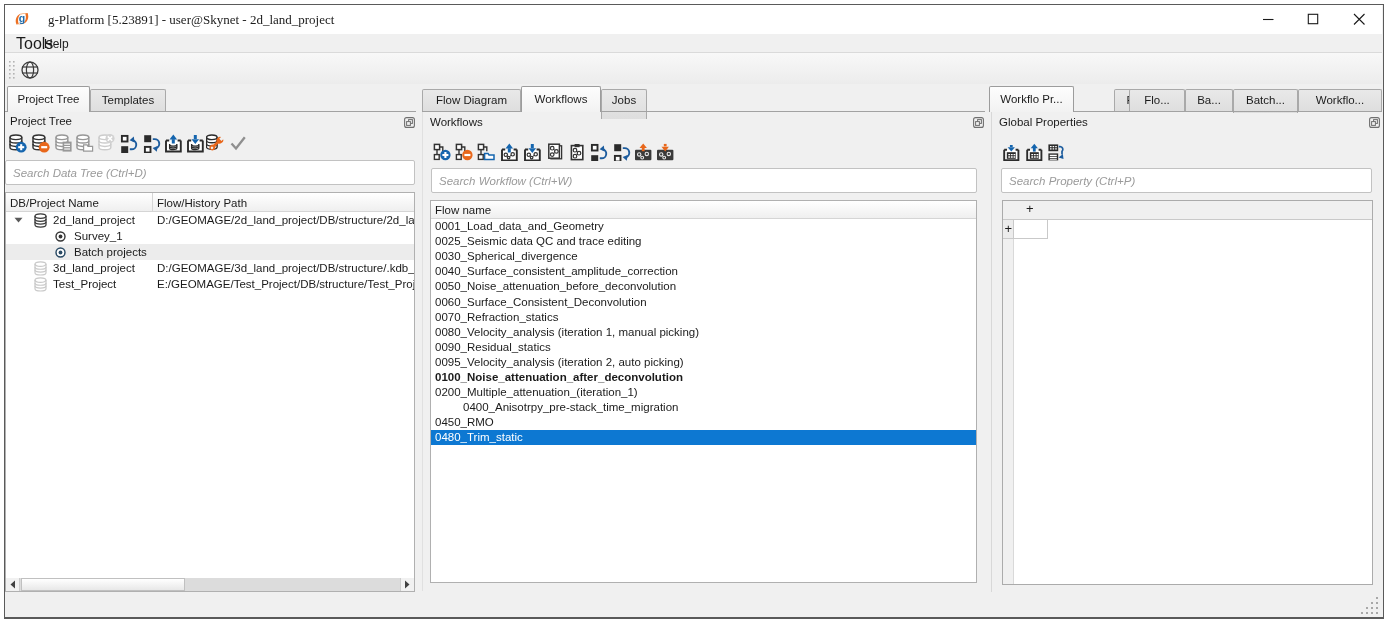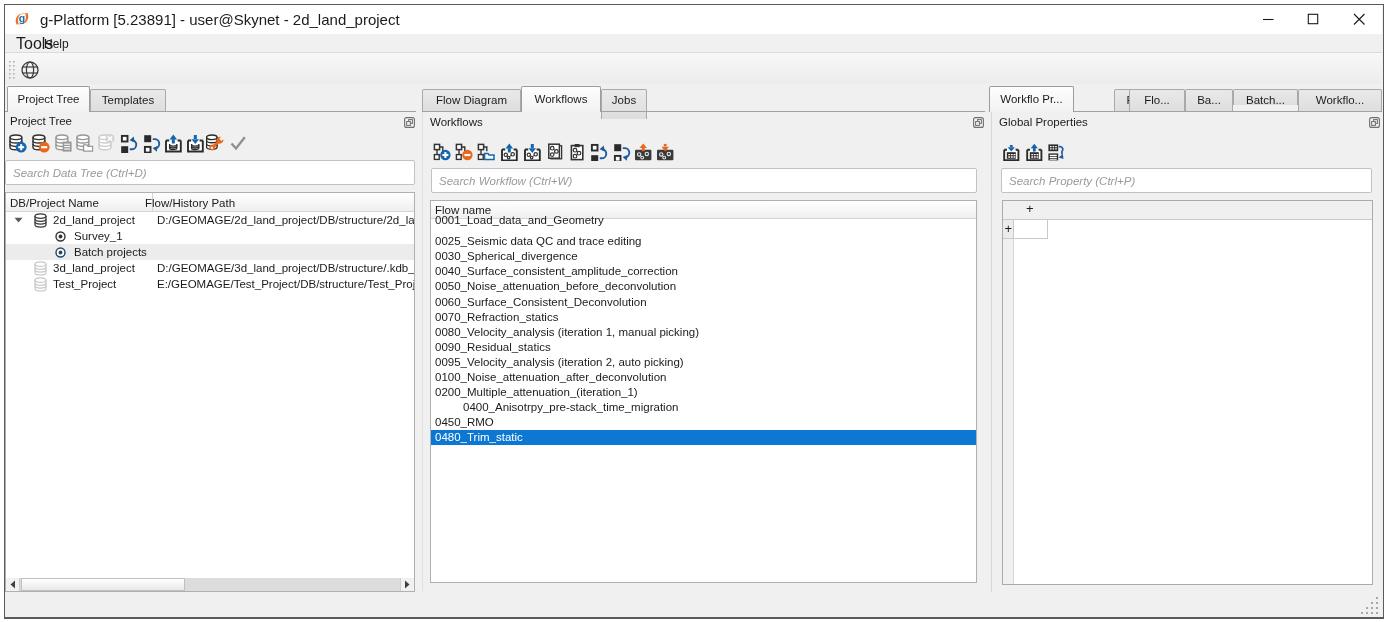--- a/index.html
+++ b/index.html
@@ -21,21 +21,21 @@
 <body>
 <div class="abs" style="left:4px;top:4px;width:1378px;height:612px;border:1px solid #5a5a5a;background:#f0f0f0;border-bottom-width:2px;"></div>
 <div class="abs" style="left:5px;top:5px;width:1377px;height:29px;background:#ffffff;"></div>
 <svg class="abs" style="left:13px;top:11px" width="18" height="15" viewBox="0 0 18 15">
 <path d="M3.4 13.6 C1.7 9.0 3.2 4.4 8.2 2.6 C5.2 5.0 4.3 9.2 5.8 13.0 Z" fill="#ed7023"></path>
 <path d="M7.0 3.1 C9.6 1.7 12.8 1.8 15.5 3.0 C12.4 2.5 9.8 2.7 7.8 3.8 Z" fill="#f6b687"></path>
 <path d="M14.6 1.9 C16.3 6.5 14.8 11.1 9.8 12.9 C12.8 10.5 13.7 6.3 12.2 2.5 Z" fill="#ed7023"></path>
 <path d="M11.0 12.4 C8.4 13.8 5.2 13.7 2.5 12.5 C5.6 13.0 8.2 12.8 10.2 11.7 Z" fill="#f6b687"></path>
 <text x="9" y="11.2" font-size="10.5" font-weight="bold" fill="#1f6cab" text-anchor="middle" font-family="Liberation Sans, sans-serif">g</text>
 </svg>
-<div class="txt" style="left:40px;top:13px;font-size:15px;">g-Platform [5.23891] - user@Skynet - 2d_land_project</div>
+<div class="txt" style="left:48px;top:13px;font-size:13px;font-family:Liberation Serif, serif;">g-Platform [5.23891] - user@Skynet - 2d_land_project</div>
 <svg class="abs" style="left:1258px;top:9px" width="110" height="20" viewBox="0 0 110 20">
 <line x1="5" y1="10.5" x2="15.5" y2="10.5" stroke="#1a1a1a" stroke-width="1.1"></line>
 <rect x="50.3" y="5.3" width="9.4" height="9.4" fill="none" stroke="#1a1a1a" stroke-width="1.1"></rect>
 <path d="M96 5 L106.5 15.5 M106.5 5 L96 15.5" stroke="#1a1a1a" stroke-width="1.1"></path>
 </svg>
 <div class="abs" style="left:5px;top:34px;width:1377px;height:19px;background:#f0f0f0;border-bottom:1px solid #dadada;box-sizing:border-box;"></div>
 <div class="txt" style="left:16px;top:37px;font-size:16px;">Tools</div>
 <div class="txt" style="left:44px;top:37px;font-size:12px;">Help</div>
 <div class="abs" style="left:5px;top:53px;width:1377px;height:31px;background:linear-gradient(#f8f8f8,#ececec);"></div>
 <svg class="abs" style="left:8px;top:60px" width="8" height="20" viewBox="0 0 8 20">
@@ -161,21 +161,21 @@
 <svg class="abs" style="left:228.5px;top:134.0px" width="19" height="19" viewBox="0 0 19 19">
     <path d="M2.5 9.5 L7 14.5 L15.8 3.2" fill="none" stroke="#8f8f8f" stroke-width="2.3"></path>
   </svg>
 <div class="search" style="left:5px;top:160px;width:410px;height:25px;">
     <span>Search Data Tree (Ctrl+D)</span>
   </div>
 <div class="abs" style="left:5px;top:192px;width:410px;height:400px;border:1px solid #b0b0b0;background:#fff;box-sizing:border-box;"></div>
 <div class="abs" style="left:6px;top:193px;width:408px;height:19px;background:linear-gradient(#ffffff,#efefef);border-bottom:1px solid #d5d5d5;box-sizing:border-box;"></div>
 <div class="abs" style="left:152px;top:193px;width:1px;height:18px;background:#d5d5d5;"></div>
 <div class="txt" style="left:10px;top:196px;">DB/Project Name</div>
-<div class="txt" style="left:145px;top:196px;">Flow/History Path</div>
+<div class="txt" style="left:157px;top:196px;">Flow/History Path</div>
 <div class="abs" style="left:6px;top:244px;width:408px;height:16px;background:#ececec;"></div>
 <svg class="abs" style="left:14px;top:217px" width="9" height="6" viewBox="0 0 9 6">
     <path d="M0.5 0.8 L8.5 0.8 L4.5 5.5 Z" fill="#5a5a5a"></path>
   </svg>
 <svg class="abs" style="left:34px;top:212.5px" width="13" height="15" viewBox="0 0 13 15">
     <path d="M1.0 3.0999999999999996 V11.7 A5.5 2.3 0 0 0 12.0 11.7 V3.0999999999999996 A5.5 2.3 0 0 0 1.0 3.0999999999999996 Z" fill="#ffffff" stroke="none"></path>
     <ellipse cx="6.5" cy="3.0999999999999996" rx="5.5" ry="2.3" fill="#ffffff" stroke="#3a3a3a" stroke-width="1.25"></ellipse>
     <path d="M1.0 3.0999999999999996 V11.7 A5.5 2.3 0 0 0 12.0 11.7 V3.0999999999999996" fill="none" stroke="#3a3a3a" stroke-width="1.25"></path>
     <path d="M1.0 5.966666666666667 A5.5 2.3 0 0 0 12.0 5.966666666666667" fill="none" stroke="#3a3a3a" stroke-width="1.25"></path>
     <path d="M1.0 8.833333333333332 A5.5 2.3 0 0 0 12.0 8.833333333333332" fill="none" stroke="#3a3a3a" stroke-width="1.25"></path>
@@ -319,42 +319,42 @@
     <circle cx="8.2" cy="14.6" r="1.4" fill="none" stroke="#e8e8e8" stroke-width="1.1"></circle>
     <line x1="9.2" y1="0.9" x2="9.2" y2="3.4" stroke="#e8671b" stroke-width="2.8"></line>
     <path d="M9.2 8.4 L5.5 3.8 L12.9 3.8 Z" fill="#e8671b"></path>
   </svg>
 <div class="search" style="left:431px;top:168px;width:546px;height:25px;">
     <span>Search Workflow (Ctrl+W)</span>
   </div>
 <div class="abs" style="left:430px;top:200px;width:547px;height:383px;border:1px solid #b0b0b0;background:#fff;box-sizing:border-box;"></div>
 <div class="abs" style="left:431px;top:201px;width:545px;height:18px;background:linear-gradient(#ffffff,#efefef);border-bottom:1px solid #d5d5d5;box-sizing:border-box;"></div>
 <div class="txt" style="left:435px;top:203px;">Flow name</div>
-<div class="row" style="left:435px;top:214px;width:540px;">0001_Load_data_and_Geometry</div>
+<div class="row" style="left:435px;top:220.0px;width:540px;">0001_Load_data_and_Geometry</div>
 <div class="row" style="left:435px;top:235.1px;width:540px;">0025_Seismic data QC and trace editing</div>
 <div class="row" style="left:435px;top:250.2px;width:540px;">0030_Spherical_divergence</div>
 <div class="row" style="left:435px;top:265.3px;width:540px;">0040_Surface_consistent_amplitude_correction</div>
 <div class="row" style="left:435px;top:280.4px;width:612px;">0050_Noise_attenuation_before_deconvolution</div>
 <div class="row" style="left:435px;top:295.5px;width:540px;">0060_Surface_Consistent_Deconvolution</div>
 <div class="row" style="left:435px;top:310.6px;width:540px;">0070_Refraction_statics</div>
 <div class="row" style="left:435px;top:325.7px;width:540px;">0080_Velocity_analysis (iteration 1, manual picking)</div>
 <div class="row" style="left:435px;top:340.8px;width:540px;">0090_Residual_statics</div>
 <div class="row" style="left:435px;top:355.9px;width:451px;">0095_Velocity_analysis (iteration 2, auto picking)</div>
-<div class="row" style="left:435px;top:371.0px;width:540px;">0100_Noise_attenuation_after_deconvolution</div>
+<div class="row" style="left:435px;top:371.0px;width:540px;font-weight:bold;">0100_Noise_attenuation_after_deconvolution</div>
 <div class="row" style="left:435px;top:386.1px;width:442px;">0200_Multiple_attenuation_(iteration_1)</div>
 <div class="row" style="left:435px;top:401.2px;width:540px;padding-left:28px;">0400_Anisotrpy_pre-stack_time_migration</div>
 <div class="row" style="left:435px;top:416.3px;width:540px;">0450_RMO</div>
 <div class="abs" style="left:431px;top:430.4px;width:545px;height:15px;background:#0d78d2;"></div>
 <div class="row" style="left:435px;top:431.4px;width:540px;color:#ffffff;">0480_Trim_static</div>
 <div class="tabline" style="left:991px;top:111px;width:391px;"></div>
 <div class="tab active" style="left:989px;top:86px;width:85px;height:26px;line-height:25px;">Workflo Pr...</div>
 <div class="tab" style="left:1074px;top:89px;width:55px;height:22px;line-height:21px;margin-left:40px;">Proj...</div>
 <div class="tab" style="left:1129px;top:89px;width:56px;height:22px;line-height:21px;">Flo...</div>
 <div class="tab" style="left:1185px;top:89px;width:48px;height:22px;line-height:21px;">Ba...</div>
-<div class="tab" style="left:1233px;top:89px;width:65px;height:16px;line-height:21px;">Batch...</div>
+<div class="tab" style="left:1233px;top:89px;width:65px;height:24px;line-height:21px;">Batch...</div>
 <div class="tab" style="left:1298px;top:89px;width:84px;height:22px;line-height:21px;">Workflo...</div>
 <div class="hdr" style="left:999px;top:116px;">Global Properties</div>
 <svg class="abs" style="left:1369px;top:117px" width="11" height="11" viewBox="0 0 11 11">
     <rect x="0.6" y="0.6" width="9.8" height="9.8" rx="2" fill="none" stroke="#6f6f6f" stroke-width="1.1"></rect>
     <rect x="4.6" y="2.6" width="3.8" height="3.8" fill="none" stroke="#6f6f6f" stroke-width="1"></rect>
     <rect x="2.6" y="4.6" width="3.8" height="3.8" fill="#f0f0f0" stroke="#6f6f6f" stroke-width="1"></rect>
   </svg>
 <svg class="abs" style="left:1001.7px;top:143.0px" width="18" height="18" viewBox="0 0 18 18">
     <path d="M2.2 6.8 L2.2 17.2 L16.4 17.2 L16.4 6.8" fill="#fff" stroke="#2b2b2b" stroke-width="1.9"></path>
     <path d="M2.2 6.8 L5 6.8 M13.6 6.8 L16.4 6.8" stroke="#2b2b2b" stroke-width="1.9"></path>

